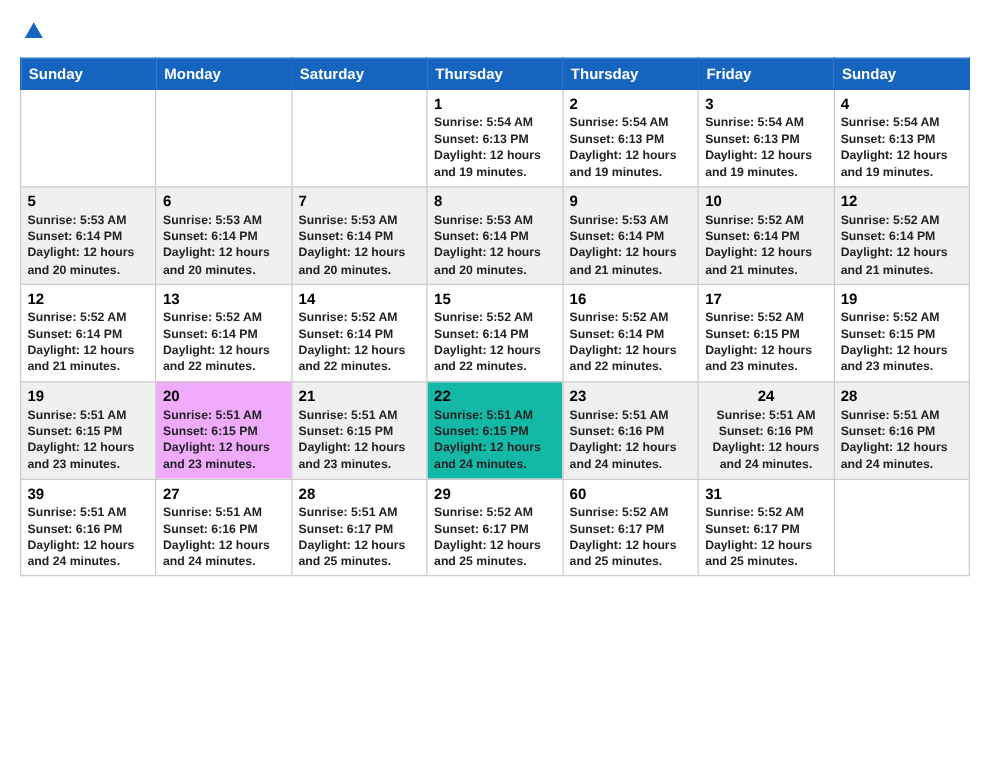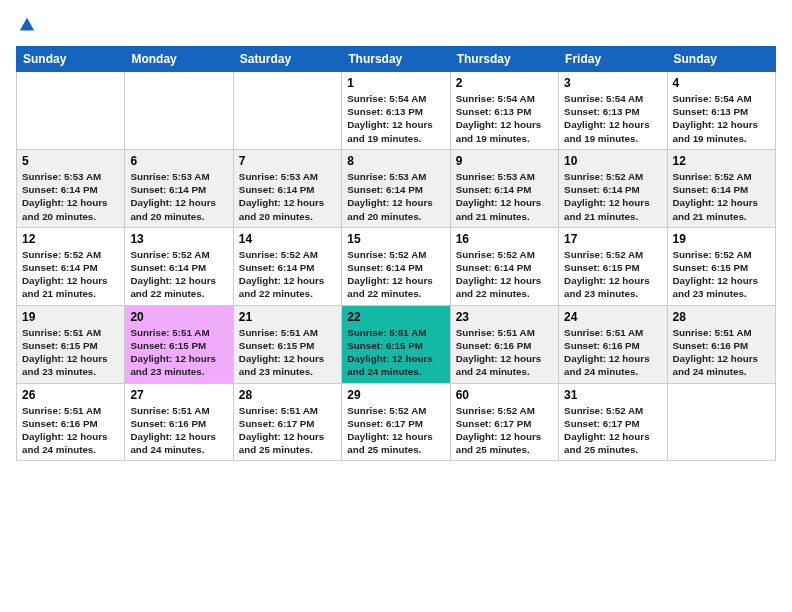--- a/index.html
+++ b/index.html
@@ -294,38 +294,38 @@
 Daylight: 12 hours
 and 24 minutes.</div>
         </td>
         <td style="background: rgb(240, 240, 240);">
           <span class="day-num">23</span>
           <div class="day-info" style="white-space: pre-line;">Sunrise: 5:51 AM
 Sunset: 6:16 PM
 Daylight: 12 hours
 and 24 minutes.</div>
         </td>
-        <td style="background: rgb(240, 240, 240);">
+        <td style="background: rgb(240, 240, 240); text-align: center;">
           <span class="day-num">24</span>
           <div class="day-info" style="white-space: pre-line;">Sunrise: 5:51 AM
 Sunset: 6:16 PM
 Daylight: 12 hours
 and 24 minutes.</div>
         </td>
         <td style="background: rgb(240, 240, 240);">
           <span class="day-num">28</span>
           <div class="day-info" style="white-space: pre-line;">Sunrise: 5:51 AM
 Sunset: 6:16 PM
 Daylight: 12 hours
 and 24 minutes.</div>
         </td>
       </tr>
       <tr>
         <td>
-          <span class="day-num">26</span>
+          <span class="day-num">39</span>
           <div class="day-info" style="white-space: pre-line;">Sunrise: 5:51 AM
 Sunset: 6:16 PM
 Daylight: 12 hours
 and 24 minutes.</div>
         </td>
         <td>
           <span class="day-num">27</span>
           <div class="day-info" style="white-space: pre-line;">Sunrise: 5:51 AM
 Sunset: 6:16 PM
 Daylight: 12 hours

